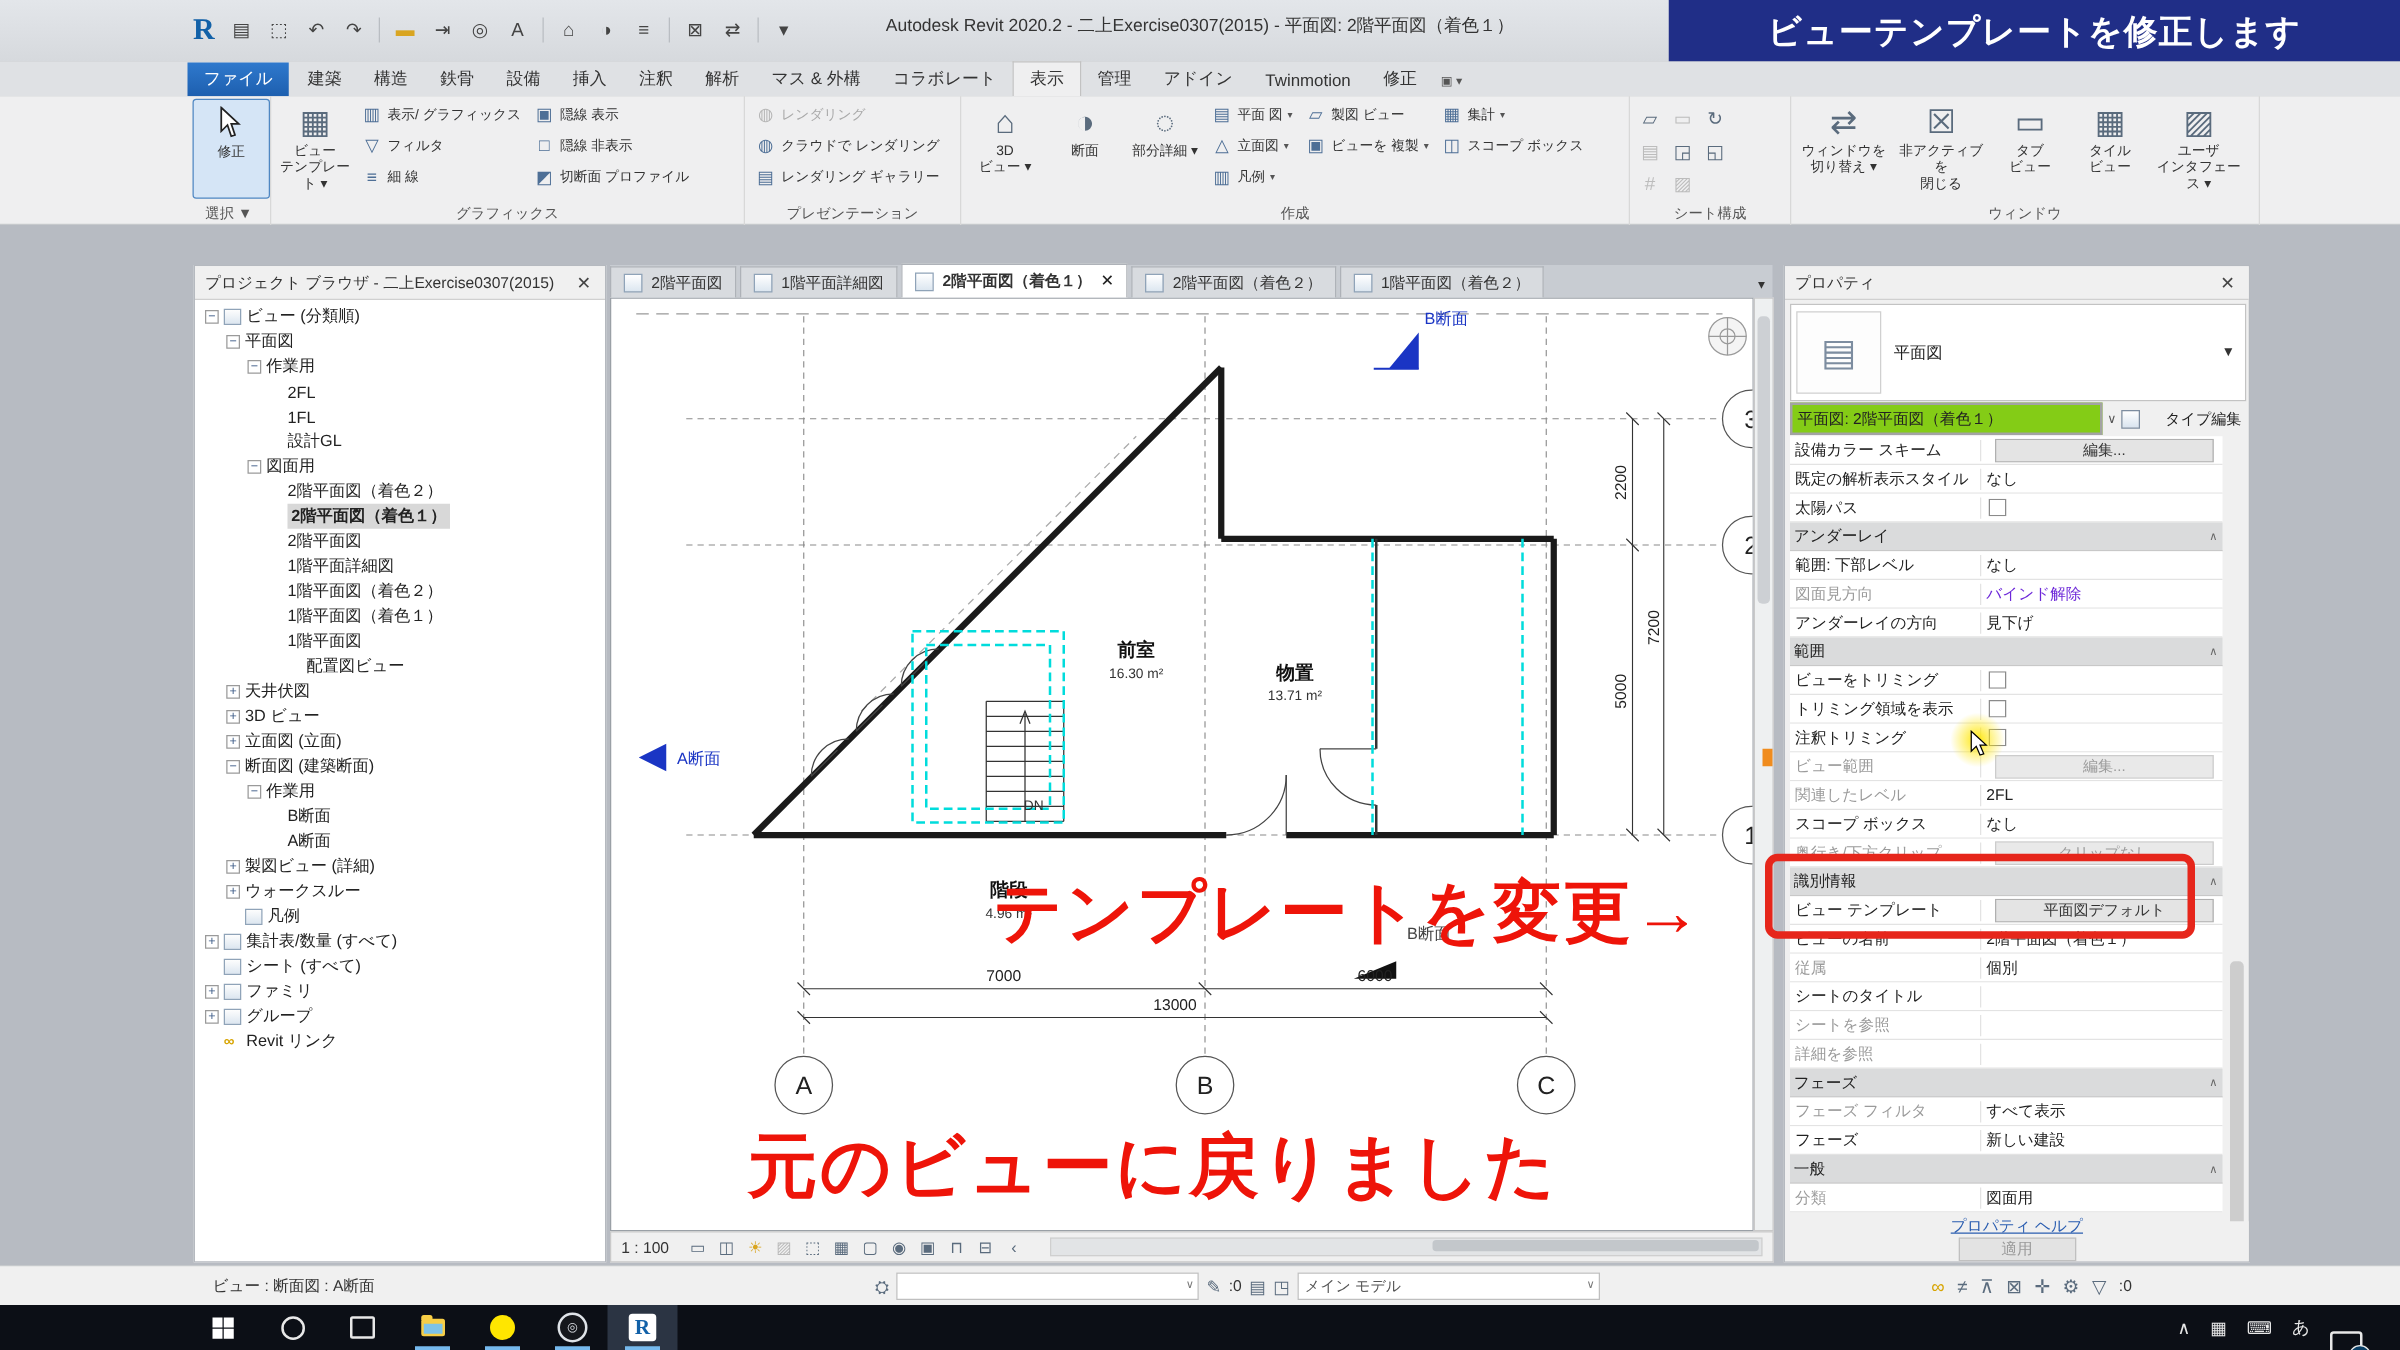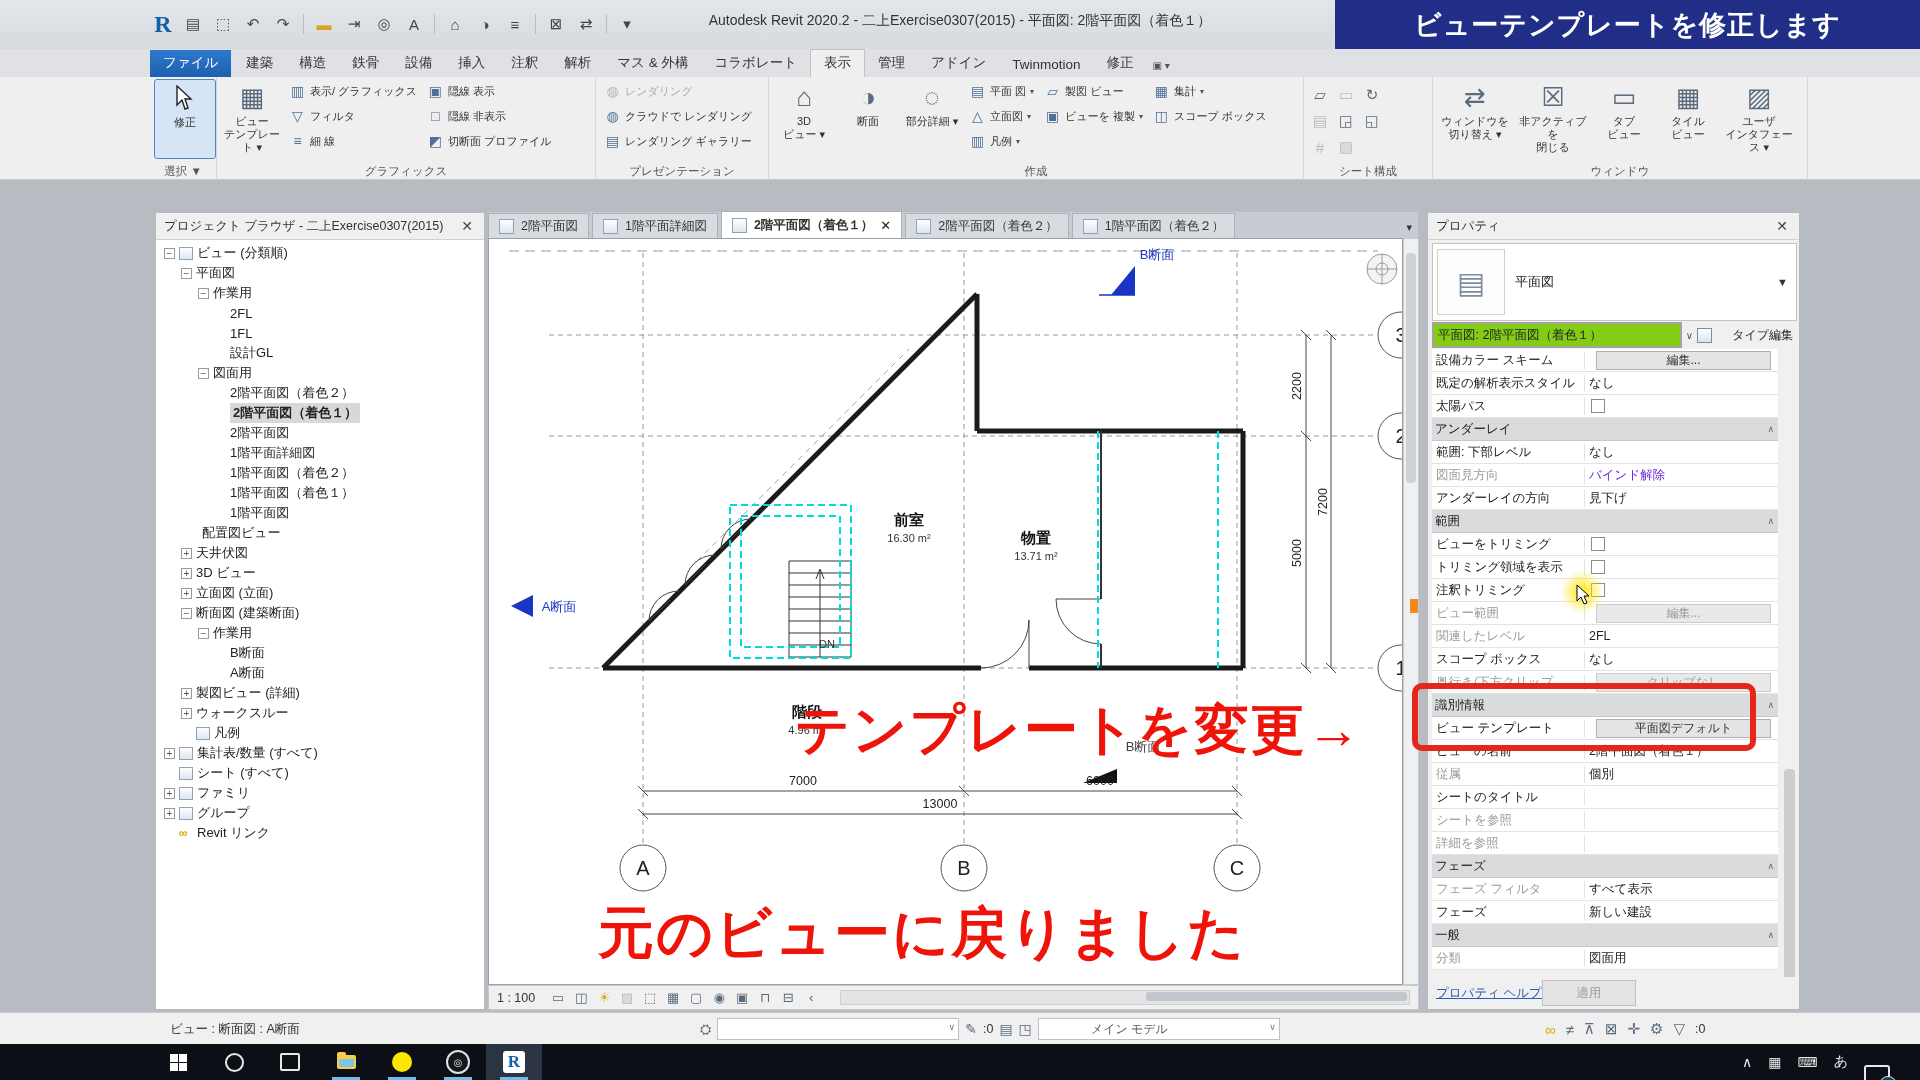--- a/index.html
+++ b/index.html
@@ -97,37 +97,37 @@
   .prow .pv{flex:1;padding-left:4px;color:#222;white-space:nowrap;overflow:hidden;display:flex;align-items:center;}
   .prow .pv.grey{color:#6d28d9;}
   .prow.group{background:#dadbdc;border-bottom:1px solid #c8c8c8;}
   .prow.group .gk{flex:1;padding-left:3px;color:#222;font-size:12.5px;}
   .prow.group .gcaret{font-size:9px;color:#666;padding-right:4px;}
   .pbtn{margin:0 auto;width:92%;height:17px;background:#e4e4e4;border:1px solid #b0b0b0;font-size:12px;color:#333;display:flex;align-items:center;justify-content:center;cursor:pointer;}
   .pbtn.grey{color:#9b9b9b;background:#e9e9e9;border-color:#cccccc;}
   .pchk{width:12px;height:12px;border:1px solid #8b8b8b;background:#fff;margin-left:2px;}
   #props-scroll{position:absolute;right:4px;top:136px;width:15px;height:812px;}
   #props-thumb{position:absolute;right:0;top:420px;width:11px;height:230px;background:#cdcdcd;border-radius:4px;}
-  #props-bottom{position:absolute;left:0;bottom:0;width:100%;height:32px;background:#f0f0f0;display:flex;align-items:center;justify-content:flex-start;padding:0 8px;box-sizing:border-box;}
+  #props-bottom{position:absolute;left:0;bottom:0;width:100%;height:32px;background:#f0f0f0;display:flex;align-items:center;justify-content:flex-end;padding:0 8px;box-sizing:border-box;flex-direction:column;}
   #prop-help{font-size:12.5px;color:#2a5db0;text-decoration:underline;cursor:pointer;}
   #apply-btn{width:92px;height:24px;background:#e3e3e3;border:1px solid #c0c0c0;color:#9b9b9b;font-size:12.5px;display:flex;align-items:center;justify-content:center;}
 
   
   #red-box{left:1412px;top:683px;width:332px;height:56px;border:6px solid #e6261b;border-radius:10px;z-index:60;pointer-events:none;}
   #red-change{left:795px;top:694px;font-size:54px;font-weight:900;color:#ee1409;z-index:60;white-space:nowrap;pointer-events:none;letter-spacing:2px;}
   #red-revert{left:598px;top:896px;font-size:56px;font-weight:900;color:#ee1409;z-index:60;white-space:nowrap;pointer-events:none;letter-spacing:2px;}
   #cursor-glow{left:1560px;top:570px;width:44px;height:44px;border-radius:50%;background:radial-gradient(circle,rgba(255,230,0,.95),rgba(255,230,0,0) 70%);z-index:61;pointer-events:none;}
 
   
   #statusbar{left:0;top:1012px;width:1920px;height:32px;background:#f0f0f0;border-top:1px solid #c6c9cc;display:flex;align-items:center;font-size:12.5px;color:#333;z-index:6;}
   #sb-left{margin-left:170px;white-space:nowrap;}
   #sb-center{position:absolute;left:700px;display:flex;align-items:center;gap:6px;}
   .sb-ic{font-size:14px;color:#5a6b7d;}
   .sb-combo{width:240px;height:20px;background:#fff;border:1px solid #bfbfbf;position:relative;}
-  .sb-combo .cv{font-size:12px;color:#555;line-height:20px;padding-left:5px;margin-left:47px;}
+  .sb-combo .cv{font-size:12px;color:#555;line-height:20px;padding-left:5px;}
   .sb-combo:after{content:"∨";position:absolute;right:3px;top:3px;font-size:9px;color:#777;}
   #sb-right{position:absolute;left:1545px;display:flex;align-items:center;gap:10px;}
   #sb-right .sb-ic{font-size:15px;}
 
   
   #taskbar{left:0;top:1044px;width:1920px;height:36px;background:#0c0f16;display:flex;align-items:center;z-index:10;}
   .tb-ic{width:56px;height:36px;display:flex;align-items:center;justify-content:center;position:relative;cursor:pointer;}
   .tb-ic.running:after{content:"";position:absolute;bottom:0;left:14px;width:28px;height:3px;background:#76b9ed;}
   .tb-ic.active{background:#2b3443;}
   .win-logo{width:17px;height:17px;display:grid;grid-template-columns:8px 8px;grid-template-rows:8px 8px;gap:1px;}
@@ -450,21 +450,21 @@
           <span class="tl">1階平面図（着色２）</span>
         </div>
         <div class="trow" style="padding-left: 59px;">
           <span class="exp none"></span>
           <span class="tl">1階平面図（着色１）</span>
         </div>
         <div class="trow" style="padding-left: 59px;">
           <span class="exp none"></span>
           <span class="tl">1階平面図</span>
         </div>
-        <div class="trow" style="padding-left: 31px;">
+        <div class="trow" style="padding-left: 42px; margin-left: 32px;">
           <span class="exp none"></span>
           <span class="tl">配置図ビュー</span>
         </div>
         <div class="trow" style="padding-left: 25px;">
           <span class="exp">+</span>
           <span class="tl">天井伏図</span>
         </div>
         <div class="trow" style="padding-left: 25px;">
           <span class="exp">+</span>
           <span class="tl">3D ビュー</span>

